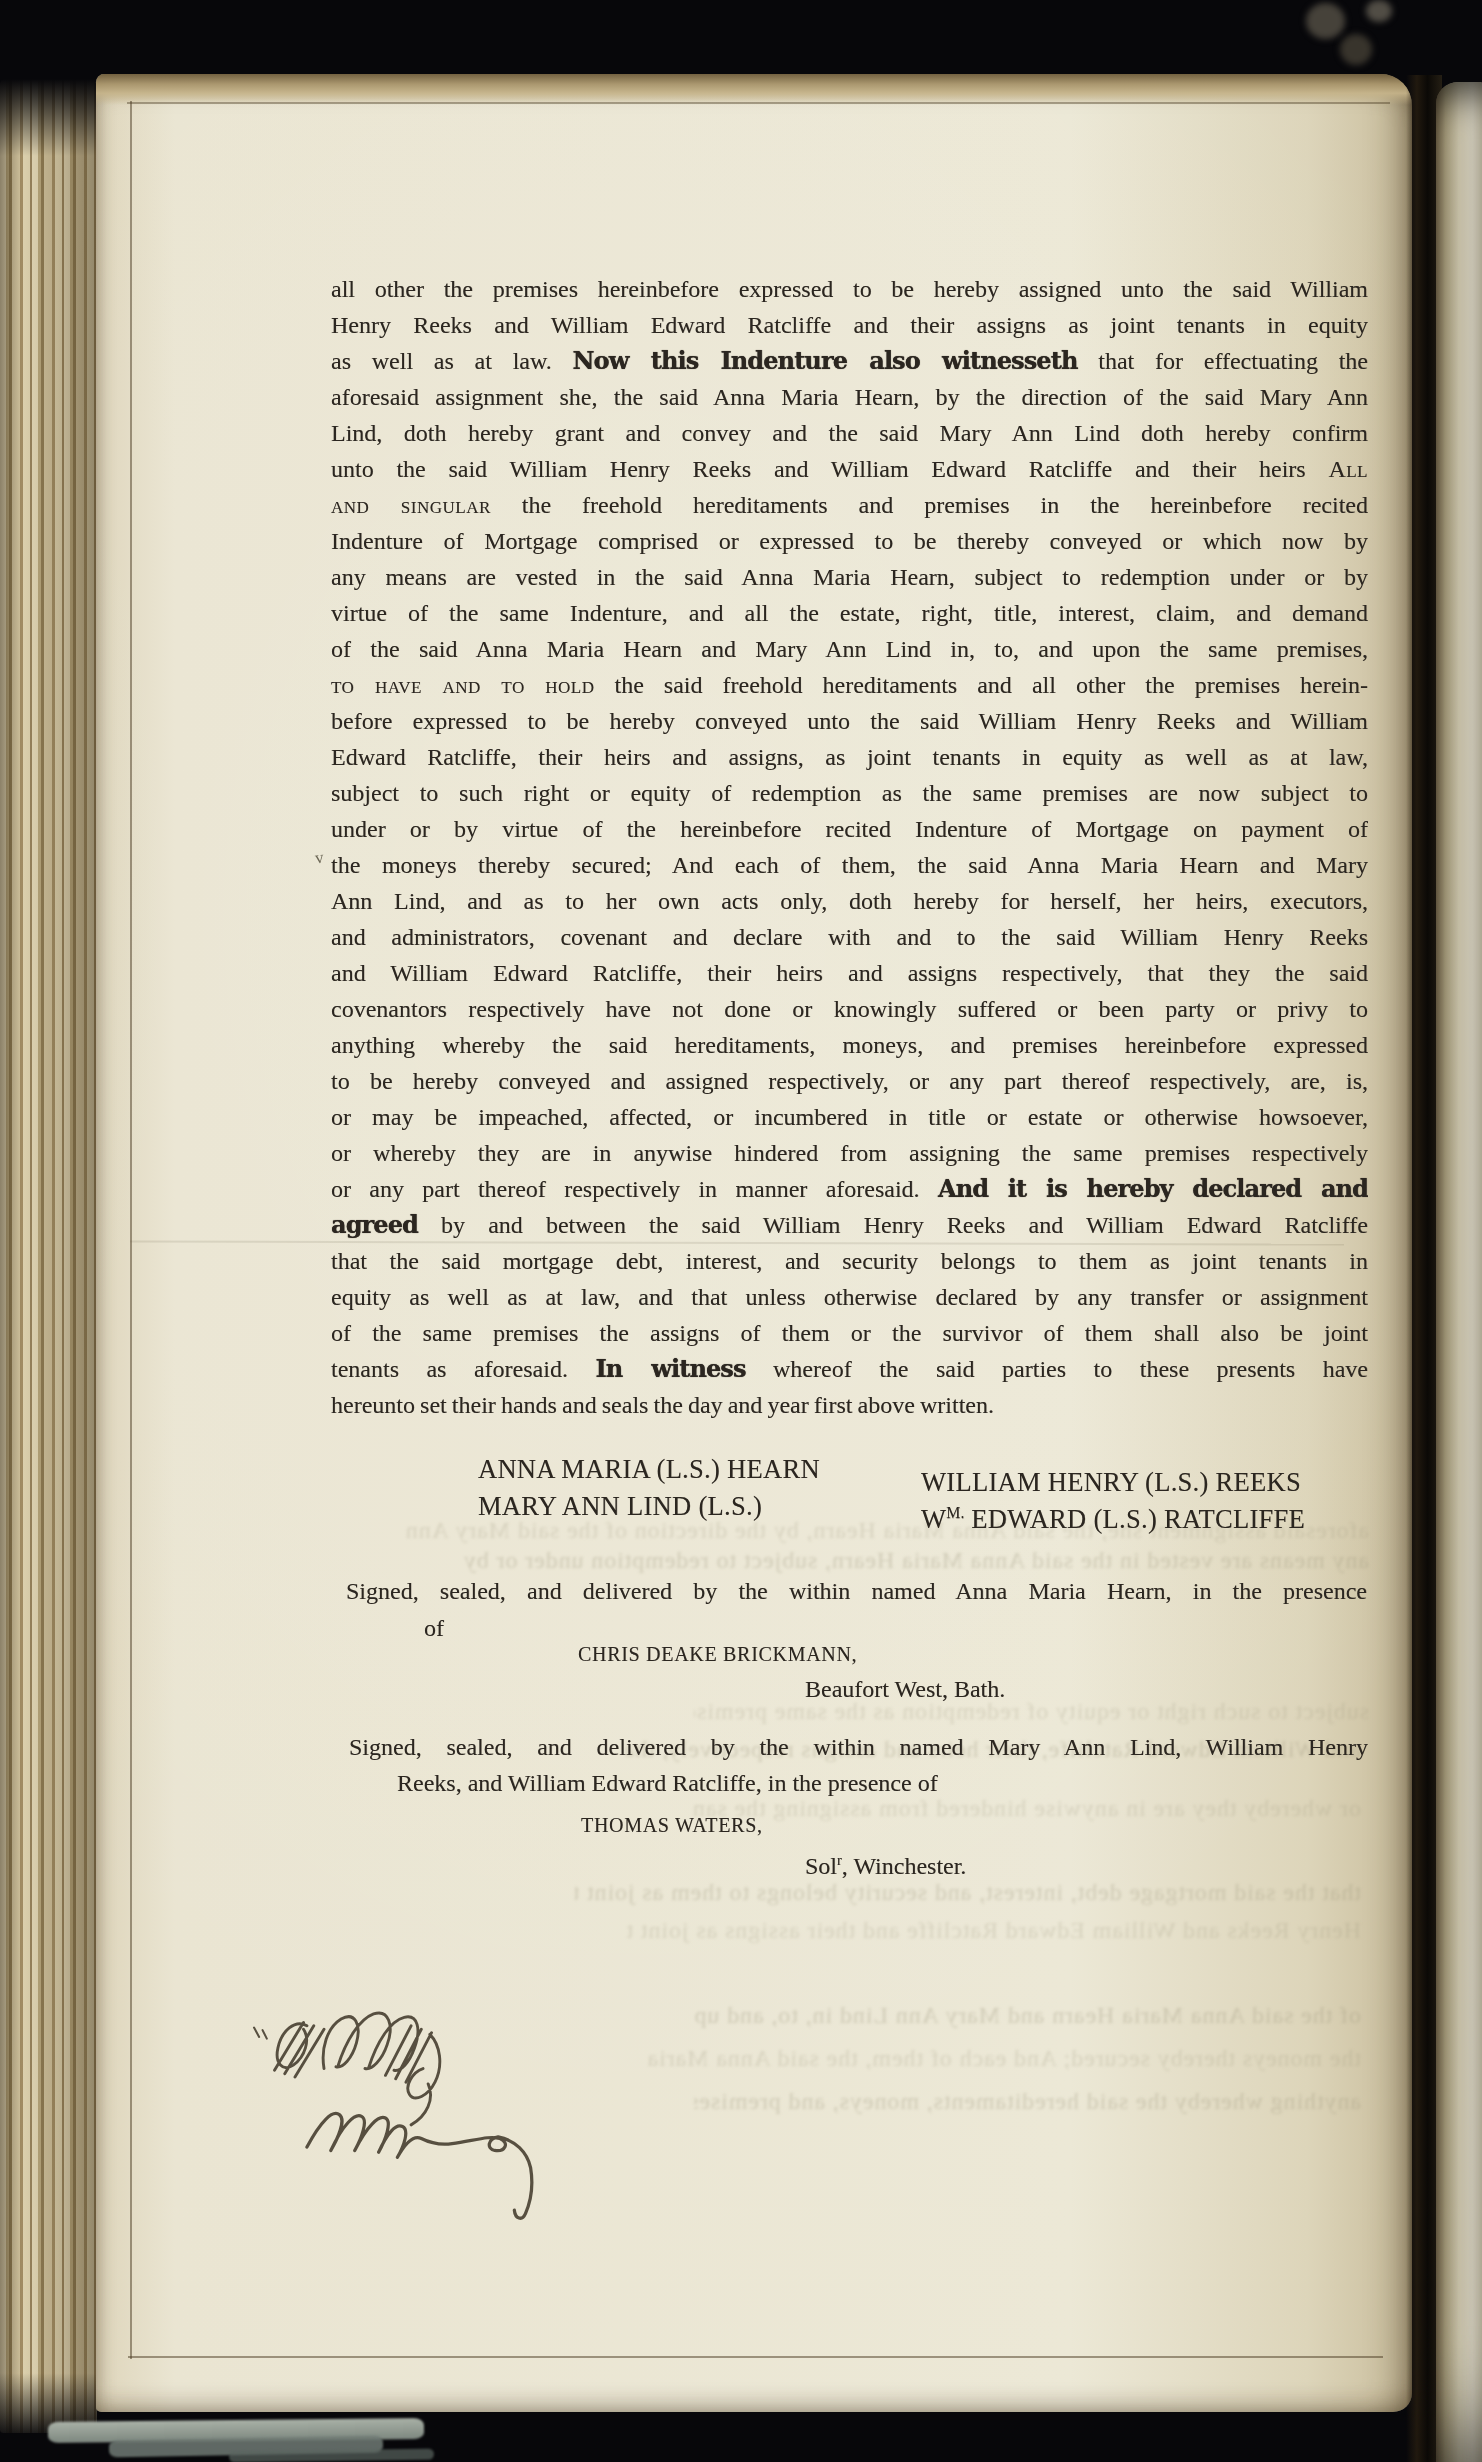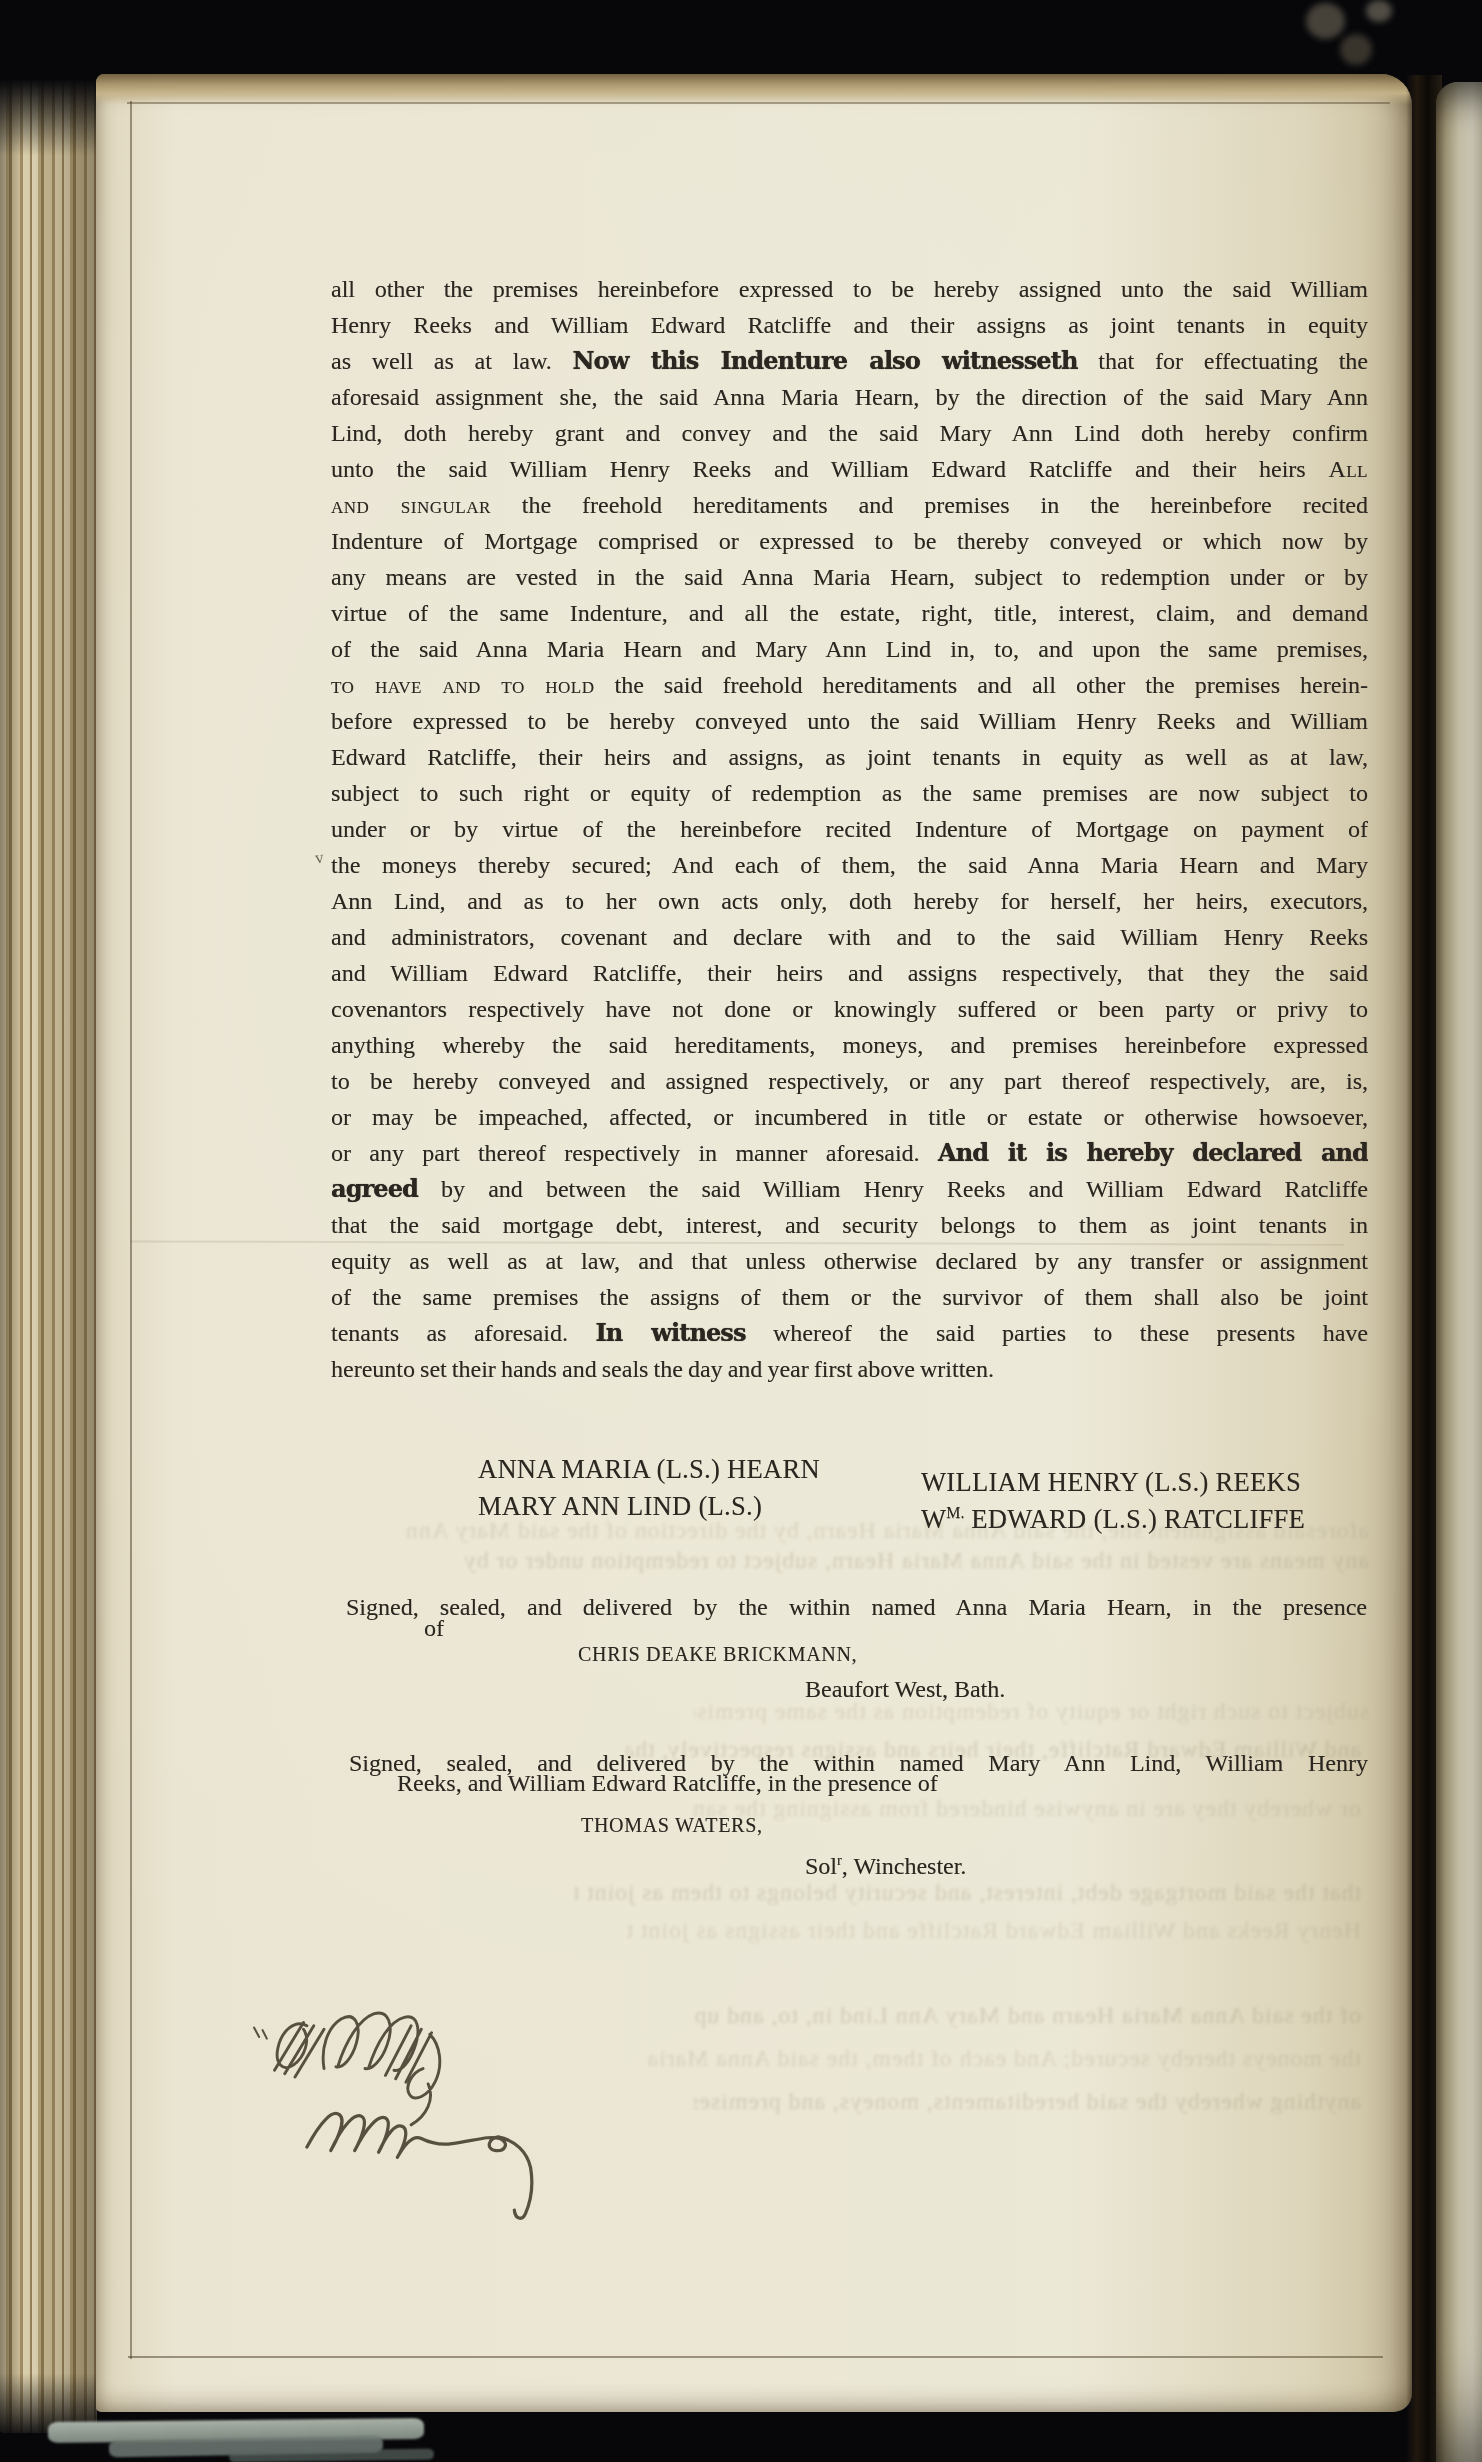--- a/index.html
+++ b/index.html
@@ -57,21 +57,21 @@
   .seg-sc{font-variant:small-caps;letter-spacing:0.5px;}
   .seg-sup{vertical-align:super;font-size:.6em;letter-spacing:0;}
 
   .sigrow{position:absolute;left:235px;width:1037px;font-size:26.5px;color:#2b2620;
     letter-spacing:0.3px;text-shadow:0.3px 0.4px 0.6px rgba(45,38,30,.35);white-space:nowrap;}
   .sigrow .sig-left{position:absolute;left:141px;margin-left:6px;}
   .sigrow .sig-right{position:absolute;left:590px;margin-top:13px;}
 
   .att{position:absolute;color:#2b2620;font-size:24px;line-height:34px;
     text-shadow:0.3px 0.4px 0.6px rgba(45,38,30,.35);white-space:nowrap;}
-  .att.just{white-space:normal;text-align:justify;text-align-last:justify;height:36px;overflow:hidden;margin-top:16px;}
+  .att.just{white-space:normal;text-align:justify;text-align-last:justify;height:36px;overflow:hidden;}
   .witness{font-size:20px;letter-spacing:0.7px;}
 
   .margin-mark{position:absolute;left:219px;top:774px;font-size:17px;color:#55503f;
     opacity:.85;transform:rotate(-7deg);}
 
   
   .ghost{position:absolute;transform:scaleX(-1);filter:blur(1.5px);color:#9a947a;
     font-size:24px;letter-spacing:0.9px;white-space:nowrap;overflow:hidden;height:29px;
     pointer-events:none;opacity:.34;}
   .ghost:nth-of-type(even){opacity:.26;}
@@ -143,20 +143,21 @@
         <div class="bodyline"><span>subject to such right or equity of redemption as the same premises are now subject to</span></div>
         <div class="bodyline"><span>under or by virtue of the hereinbefore recited Indenture of Mortgage on payment of</span></div>
         <div class="bodyline"><span>the moneys thereby secured; And each of them, the said Anna Maria Hearn and Mary</span></div>
         <div class="bodyline"><span>Ann Lind, and as to her own acts only, doth hereby for herself, her heirs, executors,</span></div>
         <div class="bodyline"><span>and administrators, covenant and declare with and to the said William Henry Reeks</span></div>
         <div class="bodyline"><span>and William Edward Ratcliffe, their heirs and assigns respectively, that they the said</span></div>
         <div class="bodyline"><span>covenantors respectively have not done or knowingly suffered or been party or privy to</span></div>
         <div class="bodyline"><span>anything whereby the said hereditaments, moneys, and premises hereinbefore expressed</span></div>
         <div class="bodyline"><span>to be hereby conveyed and assigned respectively, or any part thereof respectively, are, is,</span></div>
         <div class="bodyline"><span>or may be impeached, affected, or incumbered in title or estate or otherwise howsoever,</span></div>
+        <div class="bodyline"><span>or whereby they are in anywise hindered from assigning the same premises respectively</span></div>
         <div class="bodyline"><span>or any part thereof respectively in manner aforesaid.  </span><span class="seg-gothic">And it is hereby declared and</span></div>
         <div class="bodyline"><span class="seg-gothic">agreed</span><span> by and between the said William Henry Reeks and William Edward Ratcliffe</span></div>
         <div class="bodyline"><span>that the said mortgage debt, interest, and security belongs to them as joint tenants in</span></div>
         <div class="bodyline"><span>equity as well as at law, and that unless otherwise declared by any transfer or assignment</span></div>
         <div class="bodyline"><span>of the same premises the assigns of them or the survivor of them shall also be joint</span></div>
         <div class="bodyline"><span>tenants as aforesaid.  </span><span class="seg-gothic">In witness</span><span> whereof the said parties to these presents have</span></div>
         <div class="bodyline lastline"><span>hereunto set their hands and seals the day and year first above written.</span></div>
       </div>
 
     <span class="margin-mark">v</span>

